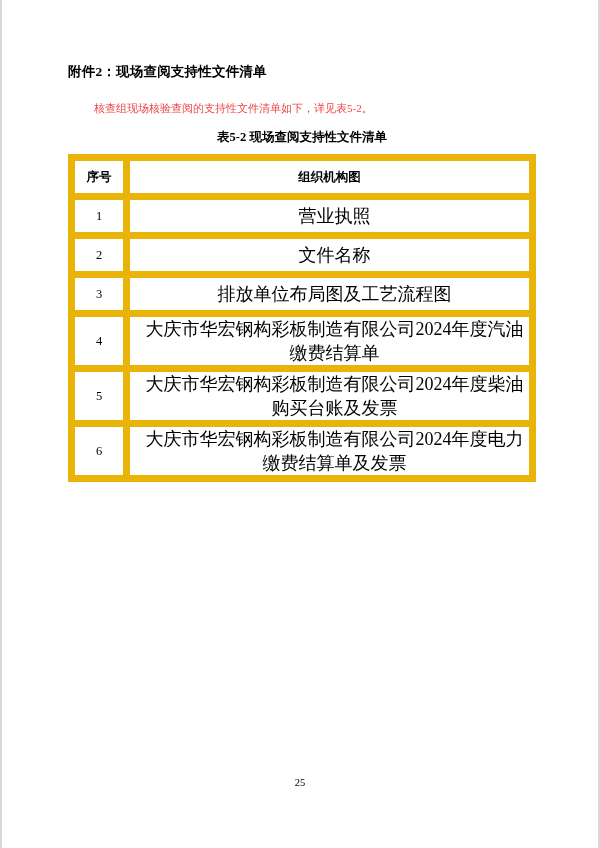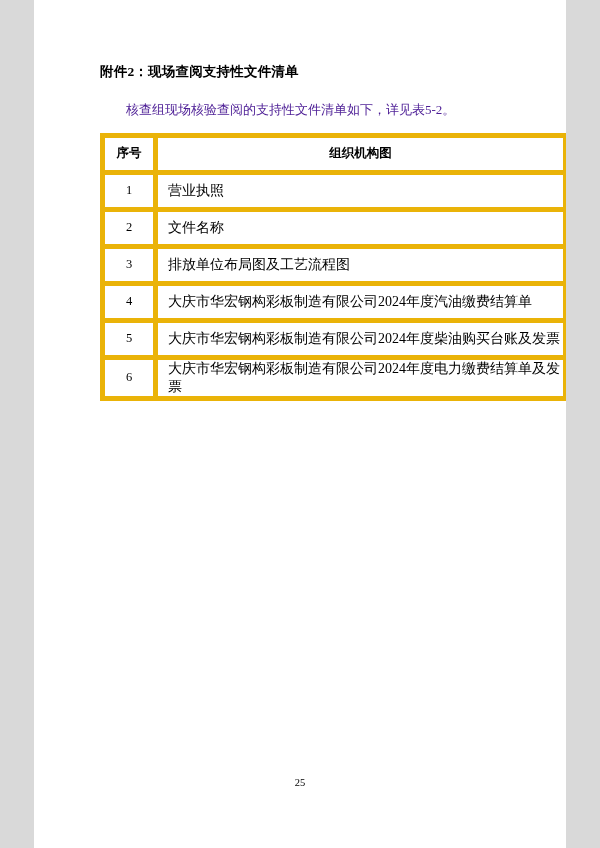--- a/index.html
+++ b/index.html
@@ -4,21 +4,21 @@
 <style>
   html, body {
     margin: 0;
     padding: 0;
     background: #d9d9d9;
   }
   body {
     font-family: "Liberation Serif", "DejaVu Serif", serif;
   }
   .page {
-    width: 532px;
+    width: 596px;
     height: 848px;
     background: #ffffff;
     position: relative;
     box-sizing: border-box;
     overflow: hidden;
     margin: 0 auto;
   }
   .content {
     position: absolute;
     left: 66px;
@@ -27,60 +27,60 @@
   }
   .doc-heading {
     font-size: 13.5px;
     font-weight: bold;
     color: #000;
     letter-spacing: 0.2px;
     margin: 0 0 16px 0;
     line-height: 1.5;
   }
   .doc-paragraph {
-    font-size: 13px;
-    color: #4c1d95;
+    font-size: 11px;
+    color: #ef4444;
     line-height: 1.9;
     margin: 0 0 10px 0;
     text-indent: 26px;
   }
   .table-caption {
     font-size: 12.5px;
     font-weight: bold;
     text-align: center;
     margin: 2px 0 8px 0;
     color: #000;
   }
   table.doc-table {
     border-collapse: collapse;
     width: 100%;
     table-layout: fixed;
   }
   table.doc-table th,
   table.doc-table td {
-    border: 5px solid #eab308;
+    border: 7px solid #eab308;
     padding: 0;
     height: 32px;
     color: #000;
   }
   table.doc-table th {
     font-size: 12.5px;
     font-weight: bold;
     text-align: center;
     vertical-align: middle;
   }
   table.doc-table td.col-seq {
     font-size: 12.5px;
     text-align: center;
     vertical-align: middle;
     width: 48px;
   }
   table.doc-table td.col-name {
-    font-size: 14px;
-    text-align: left;
+    font-size: 18px;
+    text-align: center;
     vertical-align: middle;
     padding-left: 10px;
   }
   .page-number {
     position: absolute;
     left: 0;
     right: 0;
     top: 777px;
     text-align: center;
     font-size: 10.5px;
@@ -90,20 +90,21 @@
 </head>
 <body>
 
 <div class="page">
   <div class="content">
 
     <h1 class="doc-heading">附件2：现场查阅支持性文件清单</h1>
 
     <p class="doc-paragraph">核查组现场核验查阅的支持性文件清单如下，详见表5-2。</p>
 
+    <div class="table-caption">表5-2 现场查阅支持性文件清单</div>
 
     <table class="doc-table">
       <thead>
         <tr>
           <th class="col-seq" style="width:48px">序号</th>
           <th class="col-name">组织机构图</th>
         </tr>
       </thead>
       <tbody>
         <tr>

